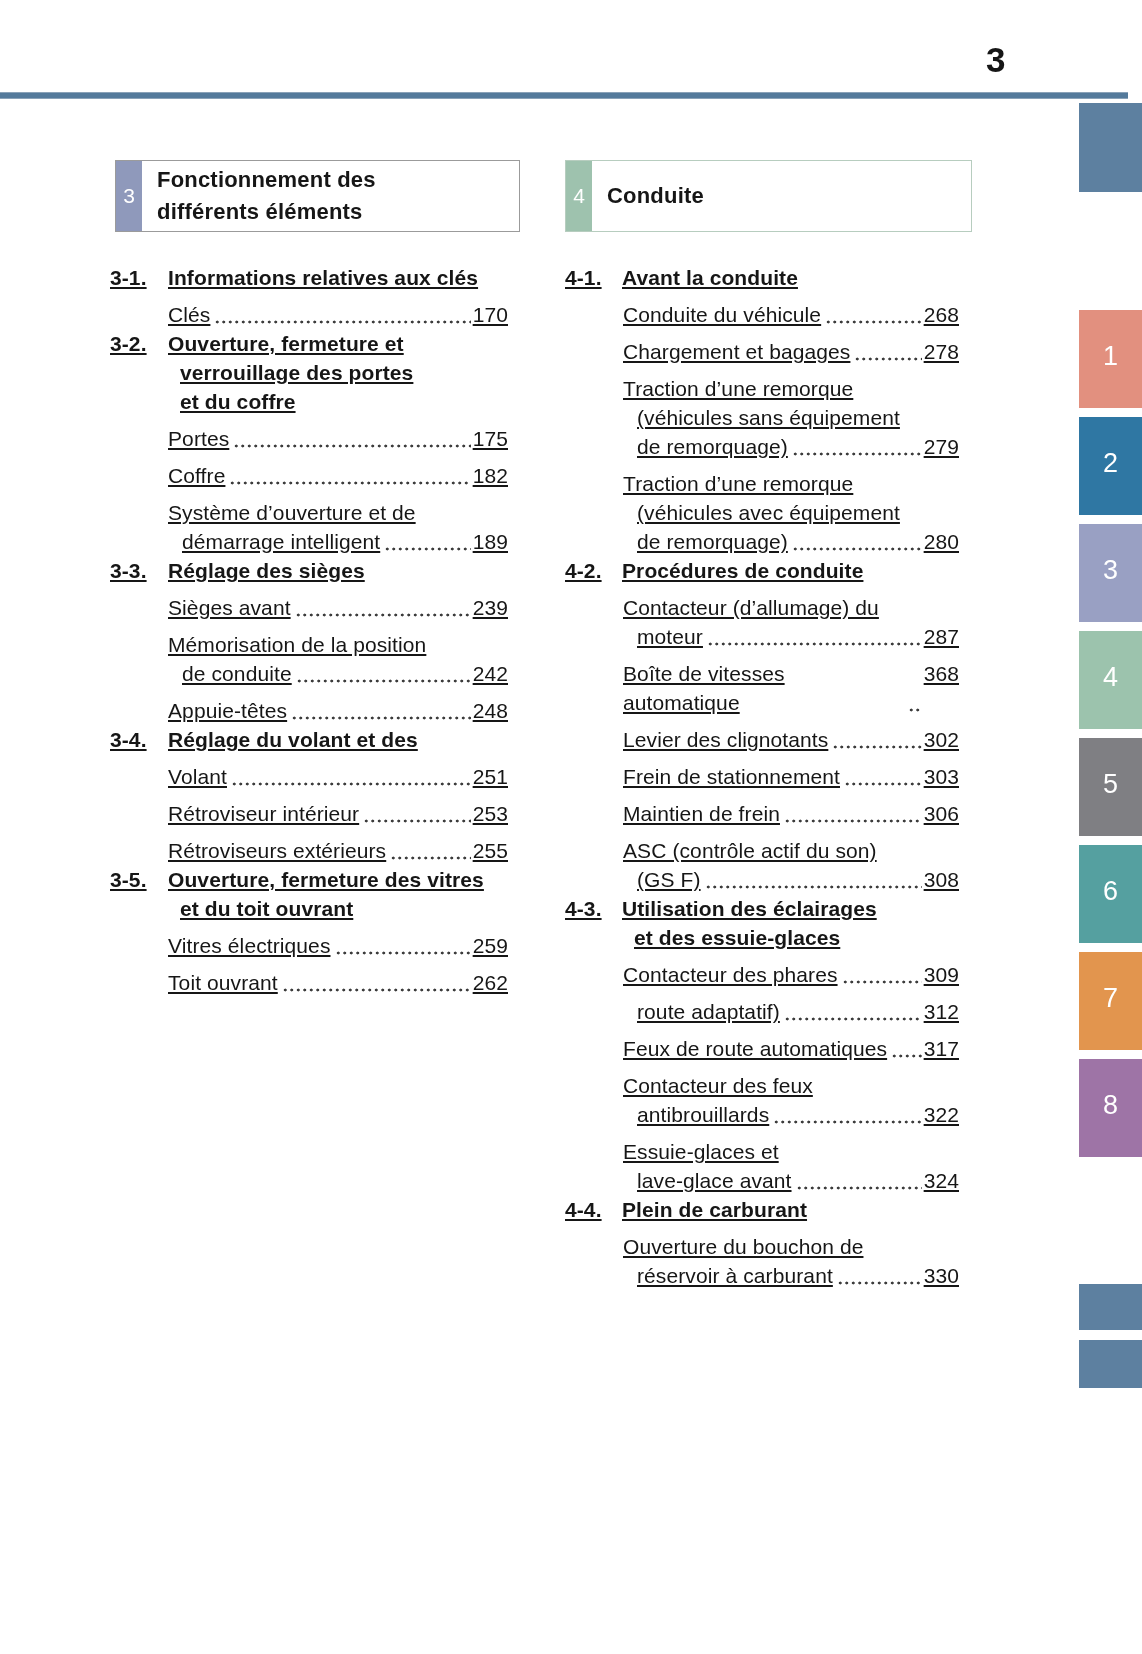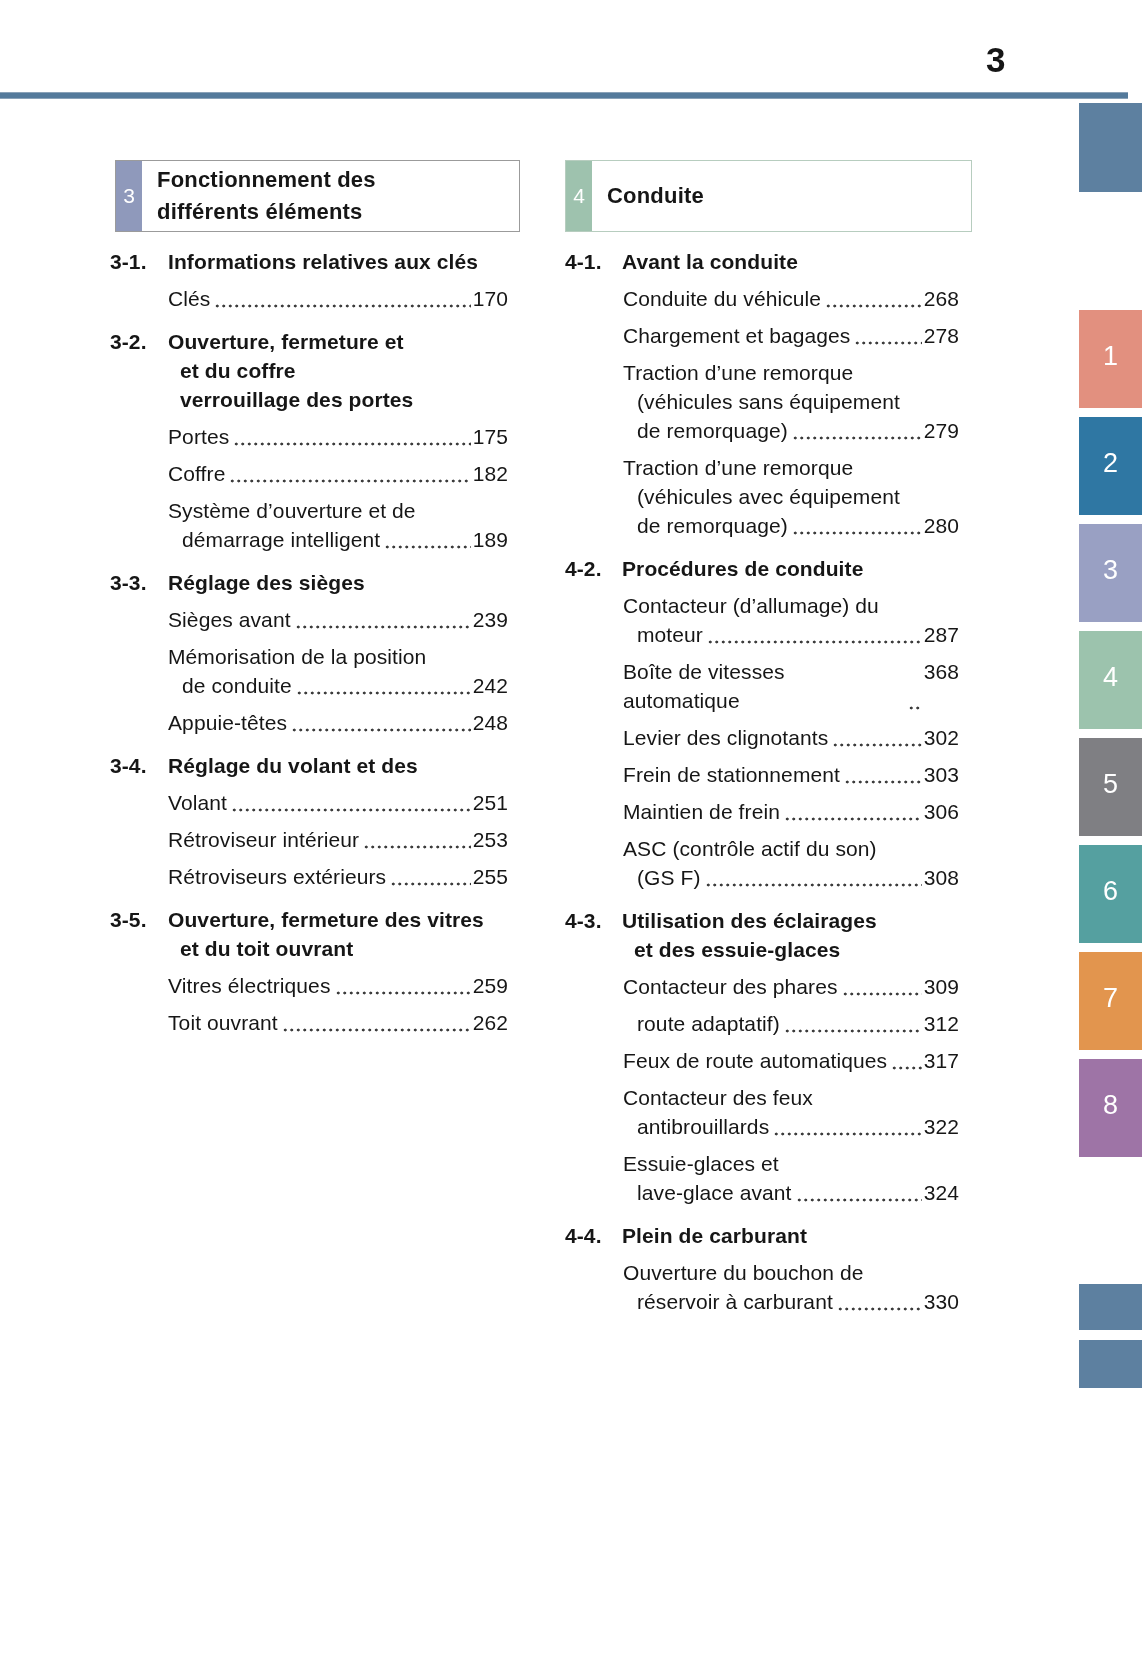--- a/index.html
+++ b/index.html
@@ -63,31 +63,31 @@
     justify-content: center;
     padding-left: 15px;
     font-size: 22px;
     font-weight: bold;
     line-height: 32px;
     letter-spacing: 0.2px;
   }
   
   .toc-col {
     position: absolute;
-    top: 247px;
+    top: 263px;
     font-size: 21px;
     line-height: 29px;
     letter-spacing: 0.1px;
+    text-decoration: underline;
   }
   .toc-col.left  { left: 110px; width: 398px; }
   .toc-col.right { left: 565px; width: 394px; }
   .toc-col > :first-child { margin-top: 0; }
   .toc-section {
     display: flex;
-    margin-top: 14px;
     font-weight: bold;
   }
   .sec-num { flex: none; width: 58px; }
   .toc-col.right .sec-num { width: 57px; }
   .sec-title { flex: 1; }
   .sec-title .cont { padding-left: 12px; }
   .toc-entry {
     margin-top: 8px;
     margin-left: 58px;
   }
@@ -152,22 +152,22 @@
         <div class="entry-line">
           <span>Clés</span>
           <span class="dots"></span>
           <span class="pg">170</span>
         </div>
       </div>
       <div class="toc-section">
         <span class="sec-num">3-2.</span>
         <div class="sec-title">
           <div>Ouverture, fermeture et</div>
+          <div class="cont">verrouillage des portes</div>
           <div class="cont">et du coffre</div>
-          <div class="cont">verrouillage des portes</div>
         </div>
       </div>
       <div class="toc-entry">
         <div class="entry-line">
           <span>Portes</span>
           <span class="dots"></span>
           <span class="pg">175</span>
         </div>
       </div>
       <div class="toc-entry">

